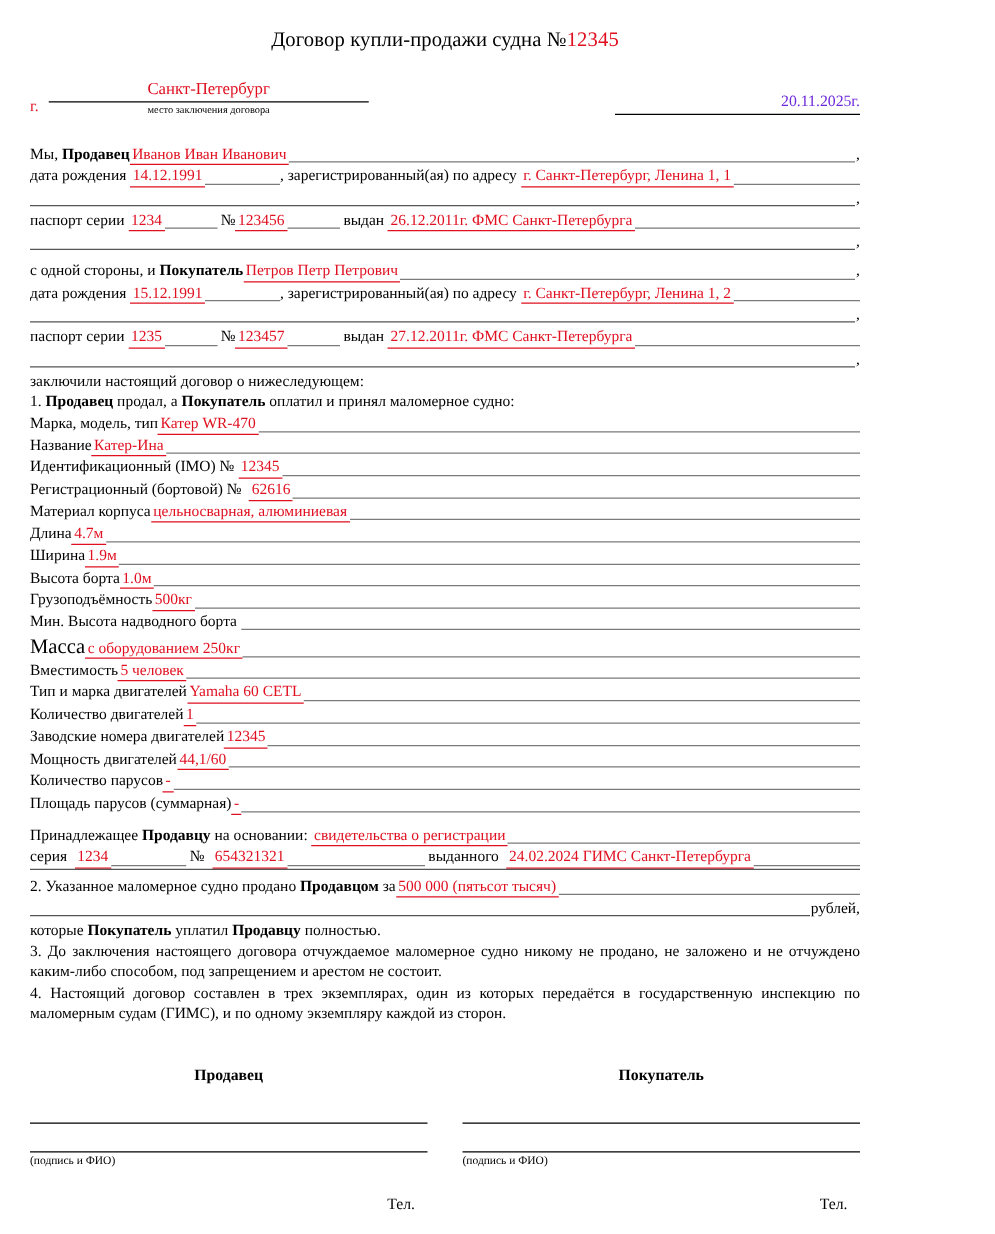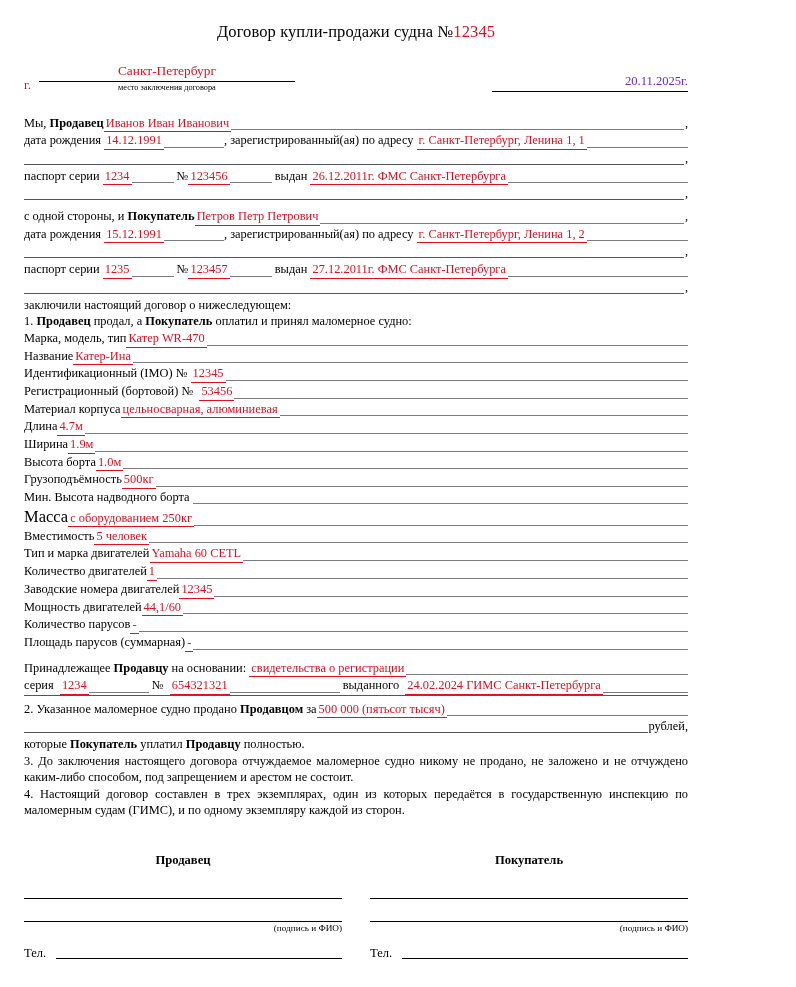--- a/index.html
+++ b/index.html
@@ -142,28 +142,29 @@
     text-align: center;
     font-weight: bold;
     font-size: 12.6px;
   }
   .sign-line {
     border-bottom: 1.6px solid #000;
     height: 30px;
   }
   .sign-line.second { height: 22px; }
   .sign-caption {
-    text-align: right;
+    text-align: left;
     font-size: 9.2px;
     padding-top: 1px;
   }
   .tel-row {
     display: flex;
     align-items: flex-end;
-    margin-top: 13px;
+    margin-top: 23px;
+    flex-direction: column;
   }
   .tel-lbl { flex: none; padding-right: 10px; font-size: 12.6px; }
   .tel-rule {
     flex: 1 1 auto;
     border-bottom: 1.6px solid #000;
     margin-bottom: 2px;
   }
 </style>
 </head>
 <body>
@@ -291,21 +292,21 @@
     </div>
 
     <div class="row">
       <span class="lbl">Идентификационный (IMO) №</span>&nbsp;
       <span class="val">12345</span>
       <span class="rule"></span>
     </div>
 
     <div class="row">
       <span class="lbl">Регистрационный (бортовой) №</span>&nbsp;&nbsp;
-      <span class="val">53456</span>
+      <span class="val">62616</span>
       <span class="rule"></span>
     </div>
 
 
     <div class="row">
       <span class="lbl">Материал корпуса</span>
       <span class="val">цельносварная, алюминиевая</span>
       <span class="rule"></span>
     </div>
 

